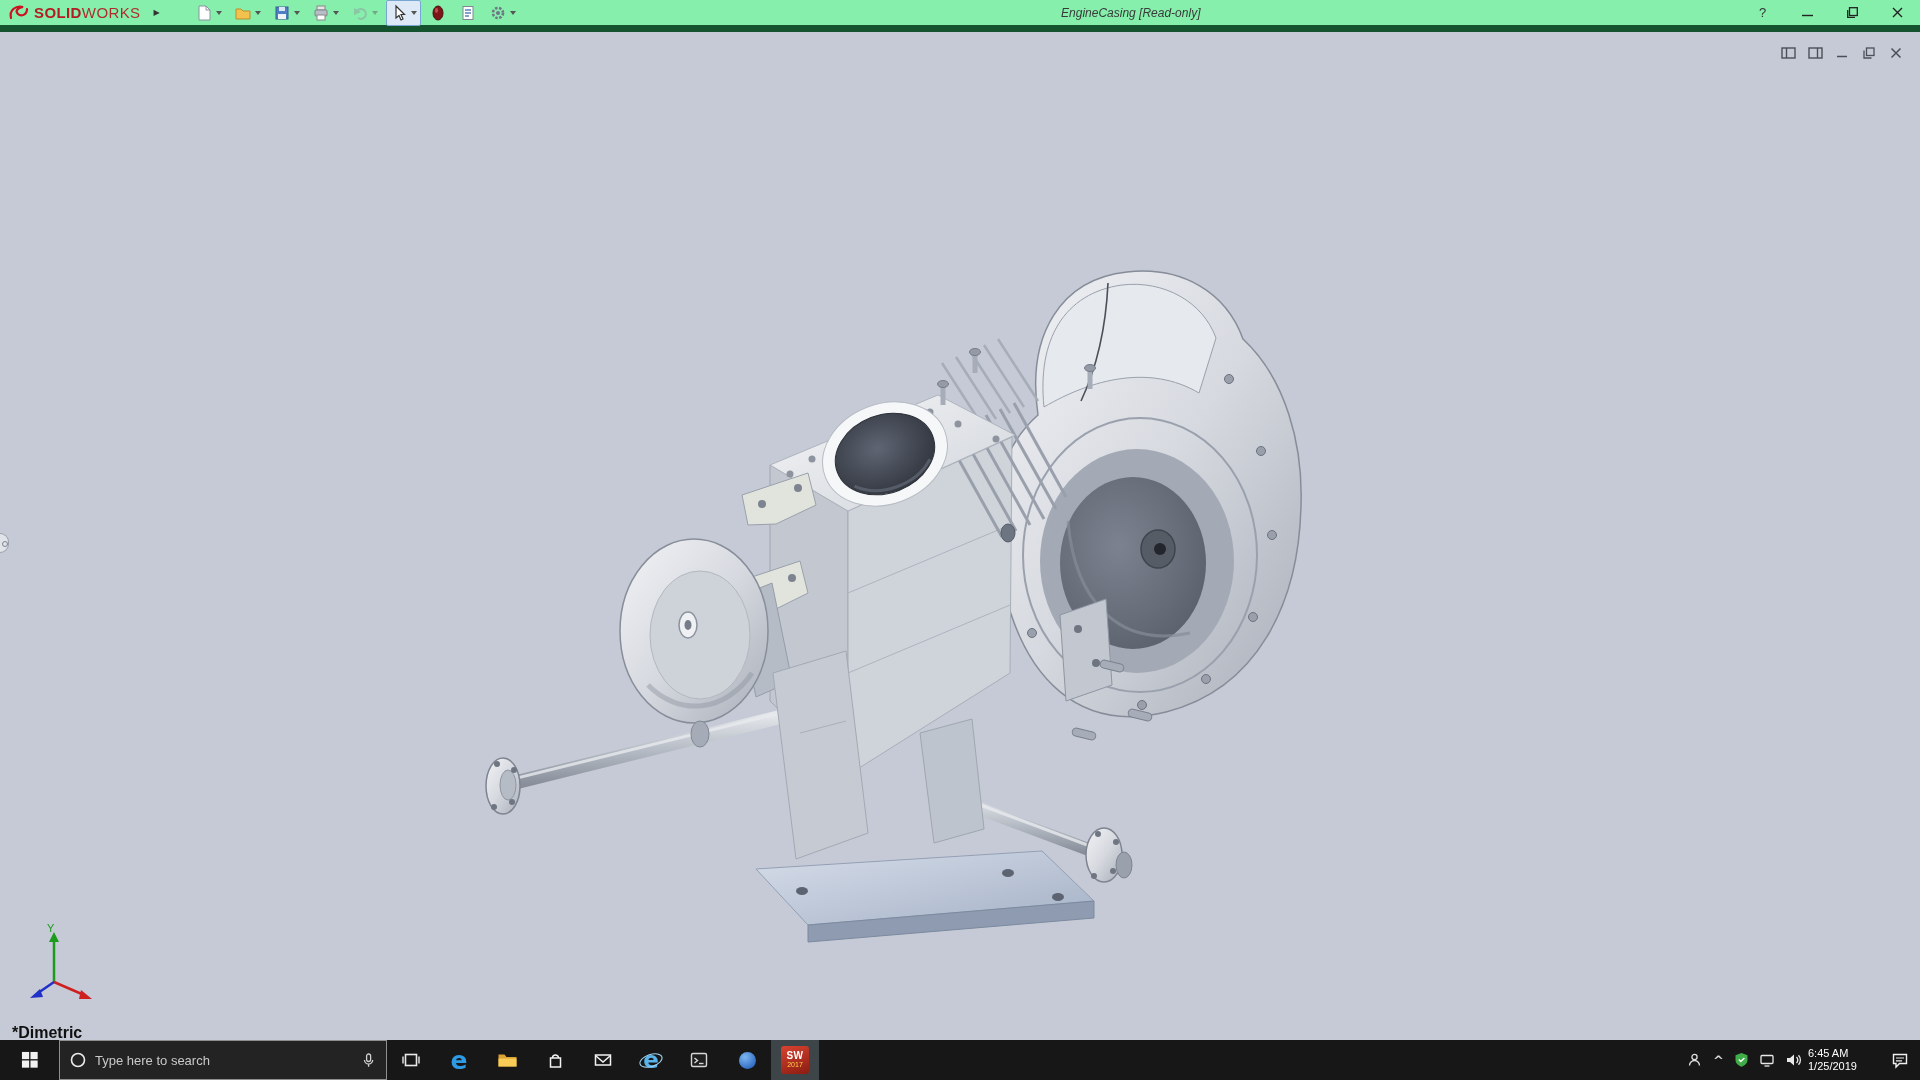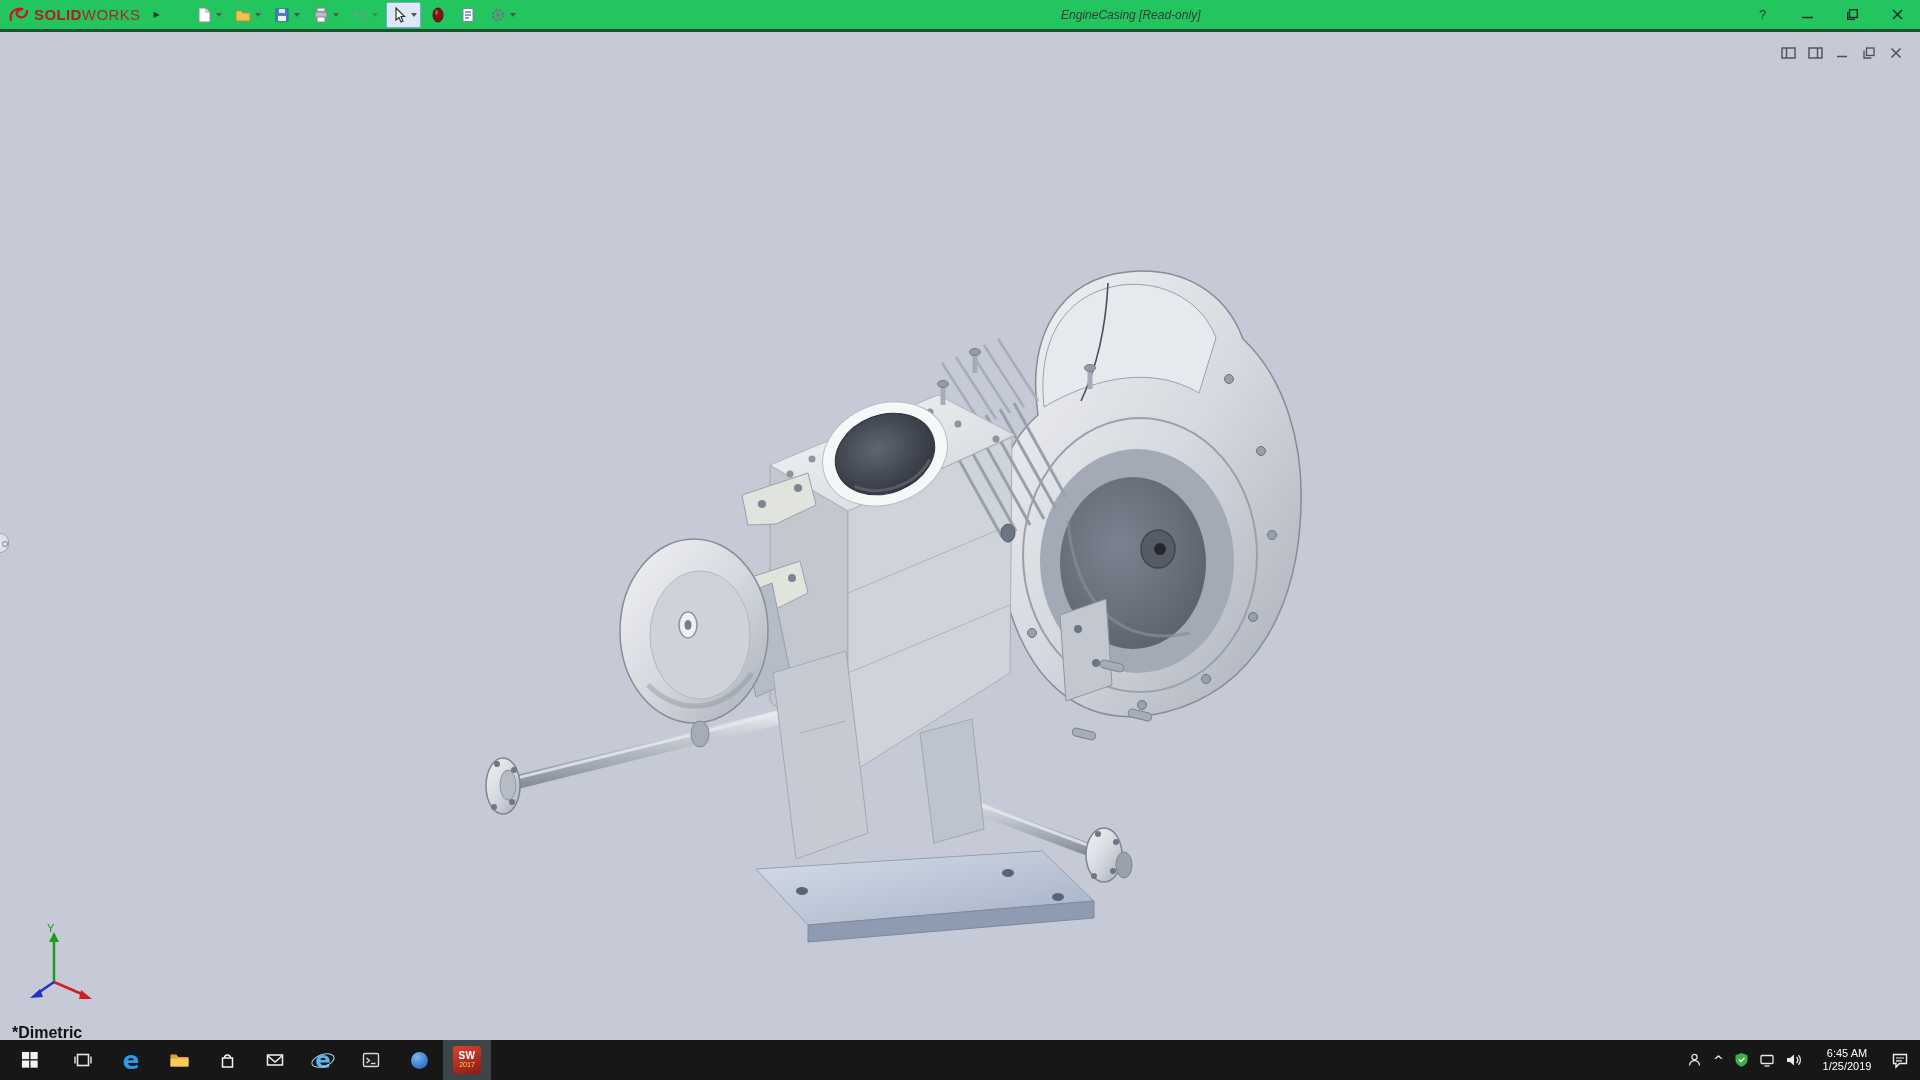--- a/index.html
+++ b/index.html
@@ -1,22 +1,22 @@
 <!DOCTYPE html>
 <html><head>
 <meta charset="utf-8">
 <style>
   * { margin:0; padding:0; box-sizing:border-box; }
   html,body { background:#202020; }
   #screen { position:relative; width:1920px; height:1080px; overflow:hidden;
             font-family:"Liberation Sans", sans-serif; background:#c5cad6; }
 
   
-  #titlebar { position:absolute; top:0; left:0; right:0; height:32px; background:#22c55e;
-              border-bottom:3px solid #14532d; display:flex; align-items:center; z-index:20; }
+  #titlebar { position:absolute; top:0; left:0; right:0; height:32px; background:#86efac;
+              border-bottom:7px solid #14532d; display:flex; align-items:center; z-index:20; }
   .logo { display:flex; align-items:center; padding:0 6px 0 8px; height:100%; }
   .brand { font-size:15px; letter-spacing:.4px; color:#b11d23; margin-left:4px; white-space:nowrap; }
   .brand b { font-weight:bold; }
   .brand span.works { font-weight:normal; opacity:.92; }
   .flyout-btn { width:20px; height:26px; border:none; background:transparent; display:flex;
                 align-items:center; justify-content:center; font-family:"DejaVu Sans",sans-serif;
                 font-size:8px; color:#333; cursor:pointer; }
   #toolbar { display:flex; align-items:center; margin-left:22px; height:100%; }
   .tb-btn { display:flex; align-items:center; height:26px; padding:0 3px; margin:0 2px;
             border:1px solid transparent; background:transparent; cursor:pointer; border-radius:2px; }
@@ -63,21 +63,21 @@
   .ie-ring { position:absolute; width:24px; height:13px; border:1.5px solid #9fd3f2; border-radius:50%;
              transform:rotate(-18deg); pointer-events:none; }
   #sw-icon { width:28px; height:28px; border-radius:3px; background:linear-gradient(160deg,#d8432f,#8a1c12);
              display:flex; flex-direction:column; align-items:center; justify-content:center; }
   #sw-icon .sw { color:#fff; font-weight:bold; font-size:10px; line-height:10px; letter-spacing:.5px; }
   #sw-icon .yr { color:#ffd34d; font-size:7px; line-height:8px; }
   #systray { margin-left:auto; display:flex; align-items:center; }
   .tray-btn { height:40px; display:flex; align-items:center; justify-content:center; border:none;
               background:transparent; cursor:pointer; padding:0 5px; }
   #chevron-up { color:#dedede; font-family:"DejaVu Sans",sans-serif; font-size:13px; font-weight:bold; }
-  #clock { width:78px; text-align:center; color:#fff; font-size:11px; line-height:13px; cursor:pointer; }
+  #clock { width:78px; color:#fff; font-size:11px; line-height:13px; cursor:pointer; }
   #show-desktop { width:6px; border-left:1px solid #3d3d3d; cursor:pointer; }
 </style>
 </head>
 <body>
 
 <div id="screen">
 
   <header id="titlebar">
     <div class="logo">
       <svg width="22" height="20" viewBox="0 0 22 20">
@@ -390,20 +390,30 @@
   <footer id="taskbar">
     <button class="tb-app" id="start-btn">
       <svg width="18" height="18" viewBox="0 0 19 19">
         <rect x="1" y="1" width="7.6" height="7.6" fill="#f2f2f2"></rect>
         <rect x="10" y="1" width="7.6" height="7.6" fill="#f2f2f2"></rect>
         <rect x="1" y="10" width="7.6" height="7.6" fill="#f2f2f2"></rect>
         <rect x="10" y="10" width="7.6" height="7.6" fill="#f2f2f2"></rect>
       </svg>
     </button>
 
+    <div id="search-box">
+      <svg width="18" height="18" viewBox="0 0 18 18">
+        <circle cx="9" cy="9" r="6.5" fill="none" stroke="#ececec" stroke-width="1.6"></circle>
+      </svg>
+      <input id="search-input" type="text" placeholder="Type here to search" style="">
+      <svg width="17" height="17" viewBox="0 0 17 17">
+        <rect x="6.6" y="2" width="4" height="7.5" rx="2" fill="none" stroke="#cfcfcf" stroke-width="1.3"></rect>
+        <path d="M4.5 8 a4.1 4.1 0 0 0 8.2 0 M8.6 12.2 v2.6" stroke="#cfcfcf" fill="none" stroke-width="1.3"></path>
+      </svg>
+    </div>
 
     <button class="tb-app">
       <svg width="20" height="20" viewBox="0 0 20 20">
         <rect x="4.5" y="4.5" width="11" height="11" fill="none" stroke="#e8e8e8" stroke-width="1.6"></rect>
         <path d="M2 6.5 v7 M18 6.5 v7" stroke="#e8e8e8" stroke-width="1.4"></path>
       </svg>
     </button>
 
     <button class="tb-app">
       <span id="edge-glyph" class="glyph-e">e</span>

